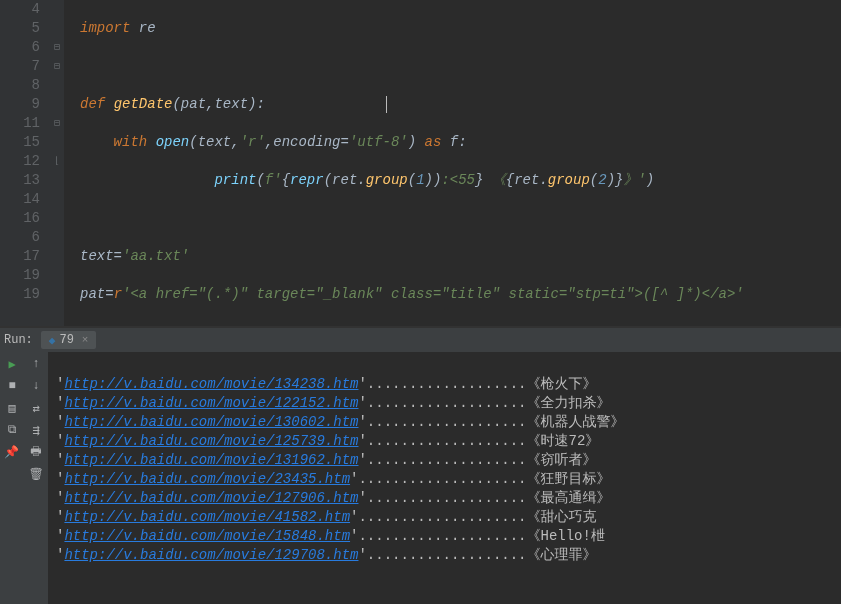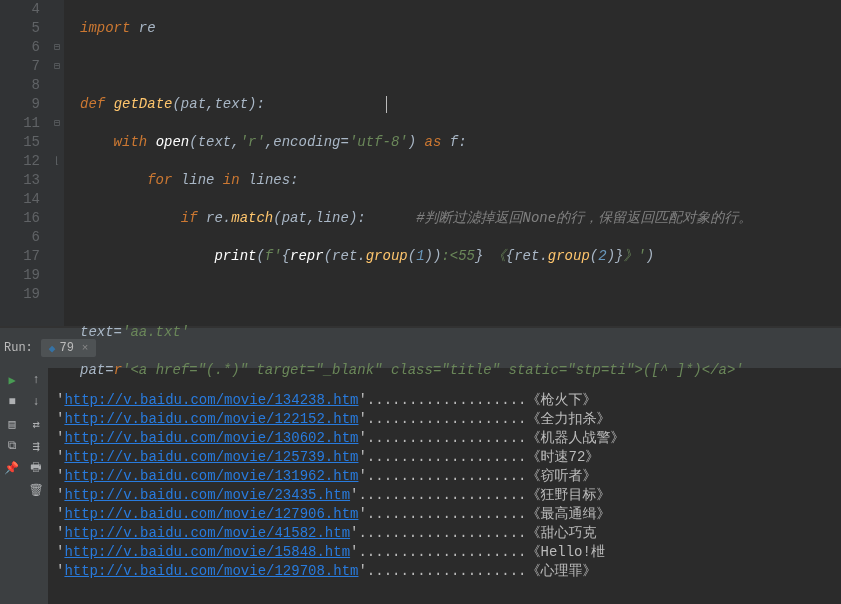--- a/index.html
+++ b/index.html
@@ -51,32 +51,32 @@
   top: 96px;
   left: 322px;
 }
 .kw { color: #cc7832; font-style: italic; }
 .fn { color: #ffc66d; font-style: italic; }
 .id { color: #a9b7c6; }
 .str { color: #6a8759; }
 .num { color: #6897bb; }
 .op { color: #a9b7c6; }
 .cmt { color: #808080; }
-.builtin { color: #ffffff; }
+.builtin { color: #7dd3fc; }
 
 .divider { height: 8px; background: #3c3f41; border-top: 1px solid #323232; border-bottom: 1px solid #323232; }
 
 .run-panel {
   flex: 1;
   display: flex;
   flex-direction: column;
   background: #2b2b2b;
 }
 .run-tabs {
-  height: 40px;
+  height: 24px;
   background: #3c3f41;
   display: flex;
   align-items: center;
   padding-left: 4px;
   font-size: 12px;
   color: #bbbbbb;
 }
 .run-tabs .lbl { margin-right: 8px; }
 .run-tabs .tab {
   display: flex;
@@ -119,21 +119,21 @@
 }
 .green { color: #499c54; }
 .console {
   flex: 1;
   padding: 4px 8px;
   line-height: 19px;
   white-space: pre;
   color: #bbbbbb;
   overflow: hidden;
 }
-.link { color: #287bde; text-decoration: underline; }
+.link { color: #287bde; text-decoration: underline; font-style: italic; }
 .code-line { font-style: italic; margin-left: 12px; }
 </style>
 </head>
 <body>
 
 <div class="editor-area">
   <div class="gutter">
     <div>4</div>
     <div>5</div>
     <div>6</div>
@@ -160,22 +160,20 @@
     <div class="fold">&nbsp;</div>
     <div class="fold">⊟</div>
     <div class="fold">&nbsp;</div>
     <div class="fold">⌊</div>
   </div>
   <div class="code">
 <div class="code-line"><span class="kw">import</span> <span class="id">re</span></div>
 <div class="code-line">&nbsp;</div>
 <div class="code-line"><span class="kw">def</span> <span class="fn">getDate</span><span class="op">(</span><span class="id">pat</span><span class="op">,</span><span class="id">text</span><span class="op">):</span></div>
 <div class="code-line">    <span class="kw">with</span> <span class="builtin">open</span><span class="op">(</span><span class="id">text</span><span class="op">,</span><span class="str">'r'</span><span class="op">,</span><span class="id">encoding</span><span class="op">=</span><span class="str">'utf-8'</span><span class="op">)</span> <span class="kw">as</span> <span class="id">f</span><span class="op">:</span></div>
-<div class="code-line">        <span class="kw">for</span> <span class="id">line</span> <span class="kw">in</span> <span class="id">lines</span><span class="op">:</span></div>
-<div class="code-line">            <span class="kw">if</span> <span class="id">re</span><span class="op">.</span><span class="fn">match</span><span class="op">(</span><span class="id">pat</span><span class="op">,</span><span class="id">line</span><span class="op">):</span>      <span class="cmt">#判断过滤掉返回None的行，保留返回匹配对象的行。</span></div>
 <div class="code-line">                <span class="builtin">print</span><span class="op">(</span><span class="str">f'</span><span class="op">{</span><span class="builtin">repr</span><span class="op">(</span><span class="id">ret</span><span class="op">.</span><span class="fn">group</span><span class="op">(</span><span class="num">1</span><span class="op">))</span><span class="str">:&lt;55</span><span class="op">}</span> <span class="str">《</span><span class="op">{</span><span class="id">ret</span><span class="op">.</span><span class="fn">group</span><span class="op">(</span><span class="num">2</span><span class="op">)</span><span class="op">}</span><span class="str">》'</span><span class="op">)</span></div>
 <div class="code-line">&nbsp;</div>
 <div class="code-line"><span class="id">text</span><span class="op">=</span><span class="str">'aa.txt'</span></div>
 <div class="code-line"><span class="id">pat</span><span class="op">=</span><span class="kw">r</span><span class="str">'&lt;a href="(.*)" target="_blank" class="title" static="stp=ti"&gt;([^ ]*)&lt;/a&gt;'</span></div>
 <div class="code-line">&nbsp;</div>
 <div class="cursor"></div>
   </div>
 </div>
 
 <div class="divider"></div>

